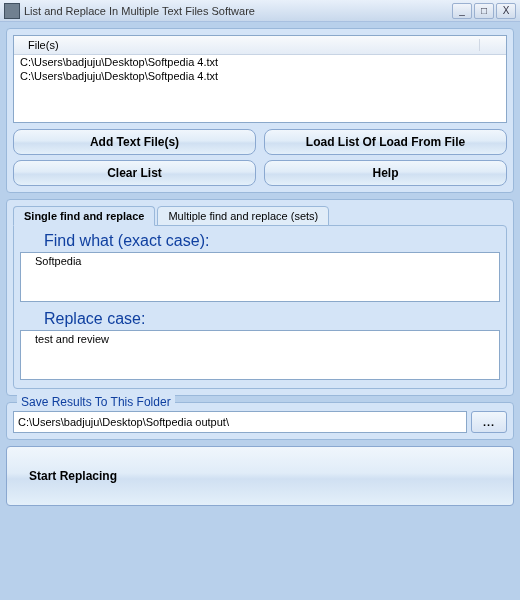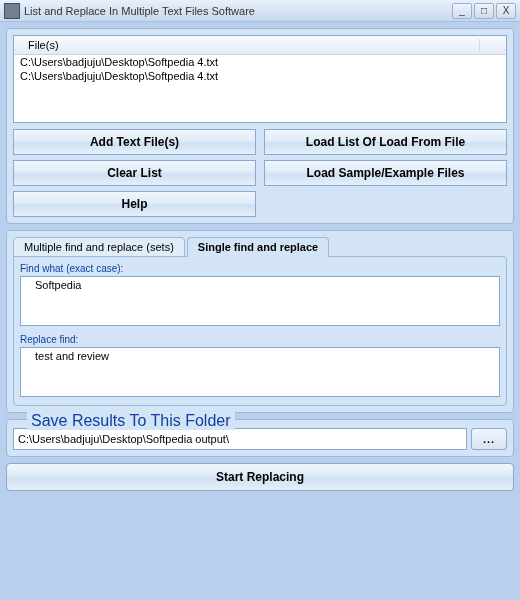--- a/index.html
+++ b/index.html
@@ -41,45 +41,45 @@
     display:flex;
   }
   .file-list-header .col { flex:1; border-right:1px solid #d0d8e4; }
   .file-list-header .col:last-child { flex:0 0 12px; border-right:none; }
   .file-row { padding: 1px 6px; font-size: 11px; color:#000; }
   
   .btn-grid { display: grid; grid-template-columns: 1fr 1fr; gap: 5px 8px; margin-top: 6px; }
   .btn { 
     background: linear-gradient(to bottom, #f0f6fc 0%, #e0ecf8 45%, #d0e0f2 55%, #e4f0fa 100%); 
     border: 1px solid #8aa8d0; 
-    border-radius: 0; 
+    border-radius: 8px; 
     padding: 5px 4px; 
     text-align: center; 
     font-weight: bold; 
     font-size: 12px;
     cursor: default;
     color:#000;
   }
   
   .fieldset { 
     border: 1px solid #9ab8da; 
     border-radius: 4px; 
     padding: 8px 6px 6px 6px; 
     margin-bottom: 6px; 
     position: relative;
     background: #d4e4f7;
   }
   .fieldset .legend { 
     position: absolute; 
     top: -8px; 
-    left: 20px; 
+    left: 10px; 
     background: #d4e4f7; 
     padding: 0 4px; 
     color: #1040a0; 
-    font-size: 16px;
+    font-size: 12px;
   }
   
   .tabs { display: flex; margin-bottom: -1px; }
   .tab { 
     padding: 3px 10px; 
     border: 1px solid #9ab8da; 
     border-radius: 4px 4px 0 0; 
     background: #e0ecf8; 
     margin-right: 2px;
     font-size:11px;
@@ -89,21 +89,21 @@
     border-bottom: 1px solid #d4e4f7; 
     font-weight: bold; 
   }
   .tab-body { 
     border: 1px solid #9ab8da; 
     border-radius: 0 4px 4px 4px; 
     padding: 6px; 
     background: #d4e4f7;
   }
   
-  .label { color: #1040a0; margin-bottom: 2px; display:block; font-size:10px;}
+  .label { color: #1040a0; margin-bottom: 2px; display:block; font-size:16px;margin-left:24px;}
   .textarea { 
     width: 100%; 
     height: 50px; 
     background: white; 
     border: 1px solid #8aa8ca; 
     padding: 2px 14px; 
     font-size: 11px; 
     resize: none;
     overflow:scroll;
   }
@@ -128,22 +128,22 @@
     justify-content:center;
     font-weight:bold;
     letter-spacing:1px;
   }
   
   .start-btn { 
     width: 100%; 
     background: linear-gradient(to bottom, #f0f6fc 0%, #e0ecf8 45%, #d0e0f2 55%, #e4f0fa 100%); 
     border: 1px solid #8aa8d0; 
     border-radius: 4px; 
-    padding: 6px; 
-    text-align: center; 
+    padding: 22px; 
+    text-align: left; 
     font-weight: bold; 
     font-size: 12px;
   }
 </style>
 </head>
 <body>
 
 <div class="titlebar">
   <div class="icon"></div>
   <div class="title">List and Replace In Multiple Text Files Software</div>
@@ -160,35 +160,34 @@
         <div class="col">File(s)</div>
         <div class="col"></div>
       </div>
       <div class="file-row">C:\Users\badjuju\Desktop\Softpedia 4.txt</div>
       <div class="file-row">C:\Users\badjuju\Desktop\Softpedia 4.txt</div>
     </div>
     <div class="btn-grid">
       <div class="btn">Add Text File(s)</div>
       <div class="btn">Load List Of Load From File</div>
       <div class="btn">Clear List</div>
-      <div class="btn">Load Sample/Example Files</div>
       <div class="btn">Help</div>
     </div>
   </div>
 
   <div class="panel" style="padding:6px;">
     <div class="tabs">
+      <div class="tab active">Single find and replace</div>
       <div class="tab">Multiple find and replace (sets)</div>
-      <div class="tab active">Single find and replace</div>
     </div>
     <div class="tab-body">
       <span class="label">Find what (exact case):</span>
       <textarea class="textarea" style="">Softpedia</textarea>
       <div style="height:6px;"></div>
-      <span class="label">Replace find:</span>
+      <span class="label">Replace case:</span>
       <textarea class="textarea" style="">test and review</textarea>
     </div>
   </div>
 
   <div class="fieldset">
     <div class="legend">Save Results To This Folder</div>
     <div class="path-row">
       <input class="path-input" value="C:\Users\badjuju\Desktop\Softpedia output\" style="">
       <div class="browse-btn">...</div>
     </div>

